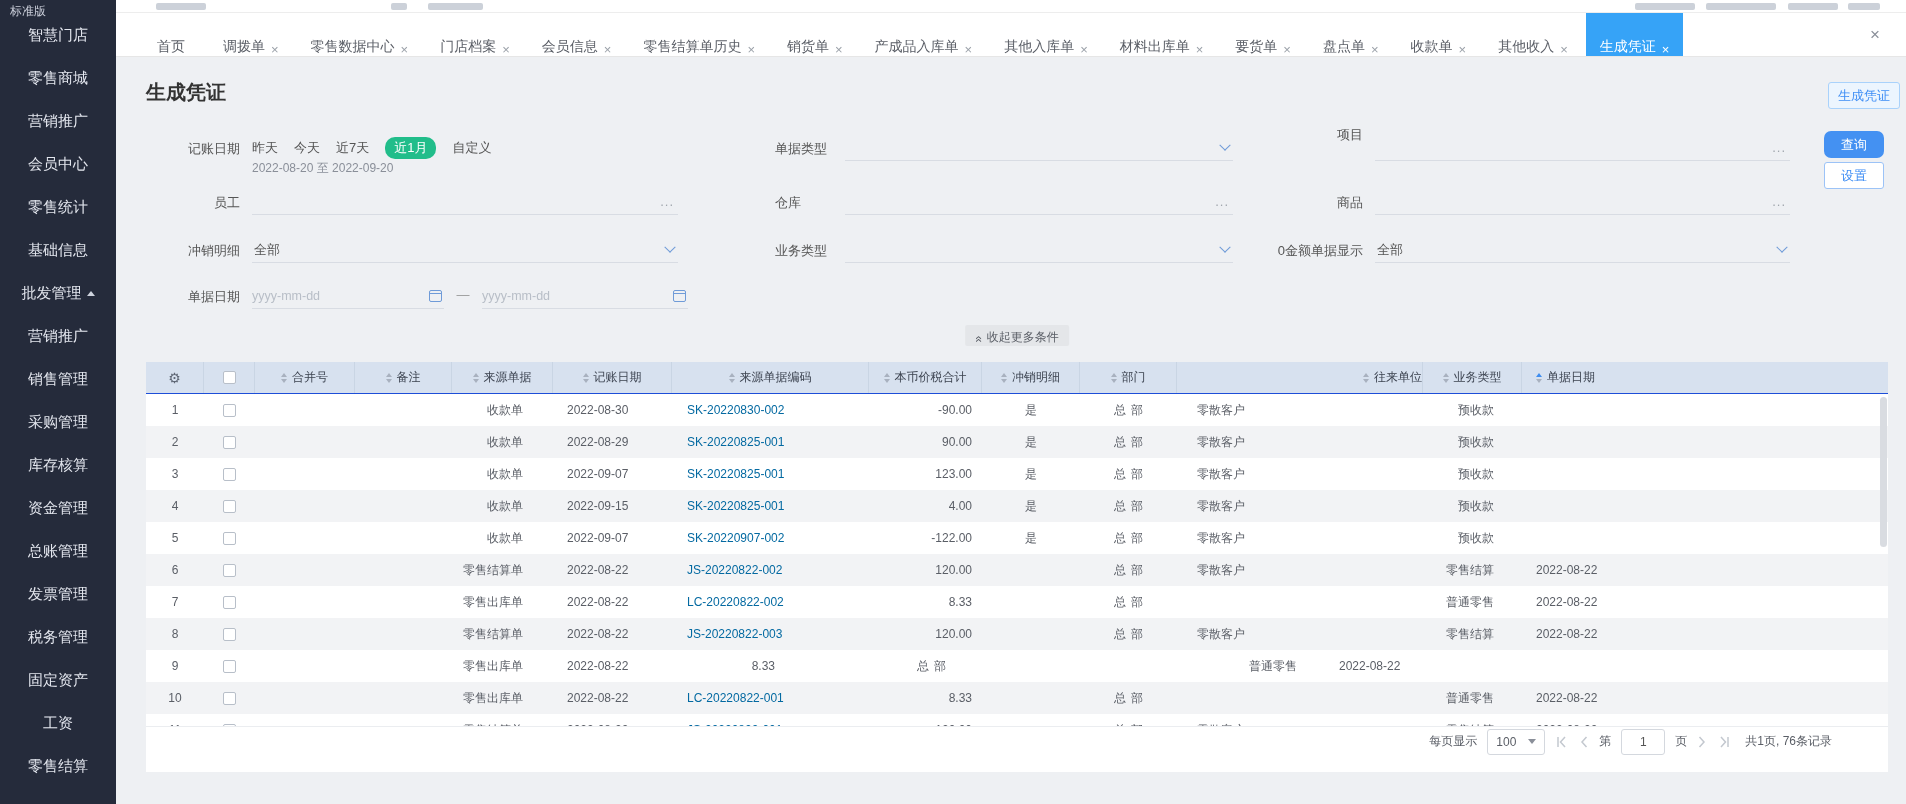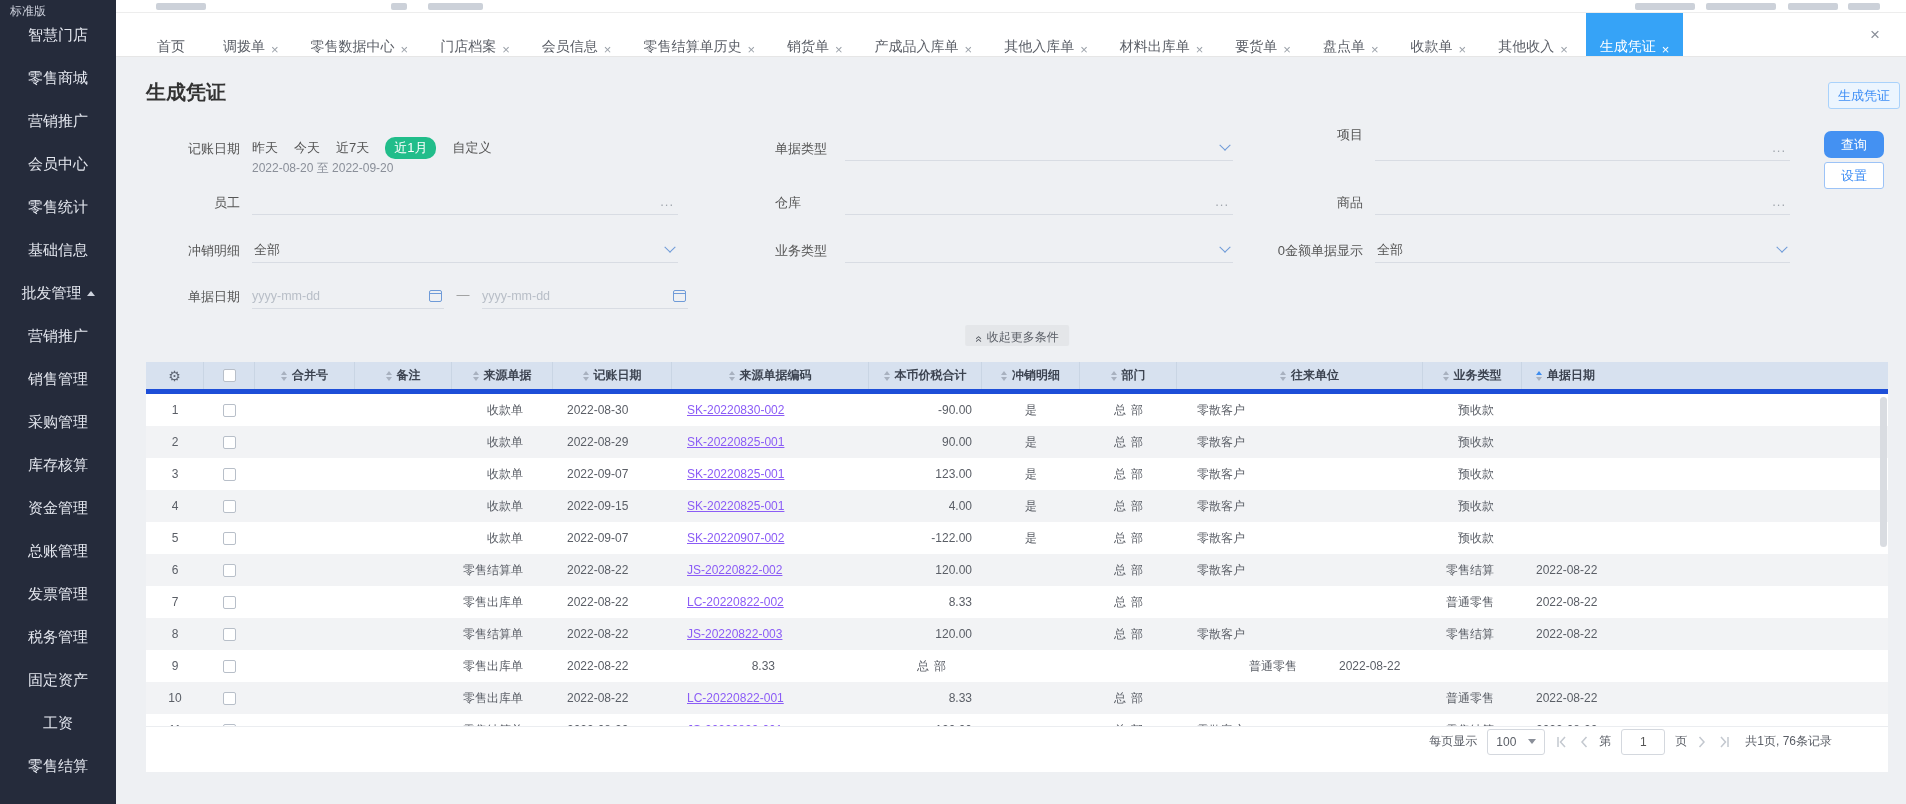--- a/index.html
+++ b/index.html
@@ -69,22 +69,22 @@
 
   .collapse-bar{position:absolute;top:268px;left:901px;transform:translateX(-50%);height:21px;
     background:#e4e6e9;border-radius:2px;display:flex;align-items:flex-end;gap:5px;padding:0 10px;
     font-size:12px;color:#5a5e66;cursor:pointer}
   .collapse-bar .dbl::before{content:"\00AB";display:inline-block;transform:rotate(90deg);
     font-size:12px;color:#5a5e66}
 
   
   .table-card{position:absolute;left:30px;top:305px;width:1742px;height:410px;background:#fff;
     display:flex;flex-direction:column}
-  .thead{height:32px;background:#d7e1ef;border-bottom:5px solid #1d4ed8;display:flex;align-items:stretch;
-    font-size:12px;font-weight:bold;color:#3c4350}
+  .thead{height:32px;background:#d7e1ef;border-bottom:1px solid #1d4ed8;display:flex;align-items:stretch;
+    font-size:12px;font-weight:normal;color:#3c4350}
   .th{display:flex;align-items:center;justify-content:center;gap:5px;border-right:1px solid #c9d5e4;
     flex-shrink:0;cursor:pointer}
   .th:last-child{border-right:none}
   .th-gear{cursor:pointer}
   .th-gear::before{content:"\2699";font-size:14px;color:#5f6775;font-weight:normal}
   .sort{display:flex;flex-direction:column;gap:2px}
   .sort i{width:0;height:0;border-left:3.5px solid transparent;border-right:3.5px solid transparent}
   .sort .su{border-bottom:4px solid #a8b1bf}
   .sort .sd{border-top:4px solid #a8b1bf}
   .th.sorted .su{border-bottom-color:#3e8df0}
@@ -102,28 +102,28 @@
   .h-date,.c-date{width:119px}
   .c-date{padding-left:14px}
   .h-code,.c-code{width:197px}
   .c-code{padding-left:15px}
   .h-amount,.c-amount{width:113px}
   .c-amount{justify-content:flex-end;padding-right:10px}
   .h-wo,.c-wo{width:98px}
   .c-wo{justify-content:center}
   .h-dept,.c-dept{width:97px}
   .c-dept{justify-content:center;letter-spacing:5px;padding-left:5px}
-  .h-partner{width:246px;justify-content:center;padding-left:20px}
+  .h-partner{width:246px;justify-content:flex-end;padding-left:20px}
   .c-partner{width:246px;padding-left:20px}
   .h-biz,.c-biz{width:99px}
   .c-biz{justify-content:flex-end;padding-right:28px}
   .h-docdate,.c-docdate{flex:1 1 auto;width:auto}
   .h-docdate{justify-content:flex-start;padding-left:14px}
   .c-docdate{padding-left:14px}
-  .link{color:#8b5cf6;text-decoration:underline;cursor:pointer}
+  .link{color:#0369a1;cursor:pointer}
   .cb{width:13px;height:13px;border:1px solid #b8bfc9;border-radius:2px;background:#fff;
     display:inline-block;cursor:pointer}
   .vthumb{position:absolute;right:1px;top:3px;width:7px;height:150px;background:#d9dce1;
     border-radius:4px;display:block}
 
   .tfoot{height:30px;background:#fff;border-top:1px solid #ebedf0;display:flex;align-items:center;
     justify-content:flex-end;gap:10px;padding-right:56px;font-size:12px;color:#5a5e66}
   .psel{width:58px;height:26px;border:1px solid #d4d8de;border-radius:3px;display:flex;
     align-items:center;justify-content:space-between;padding:0 8px;cursor:pointer;background:#fff}
   .psel .dcaret{width:0;height:0;border-left:4px solid transparent;border-right:4px solid transparent;

